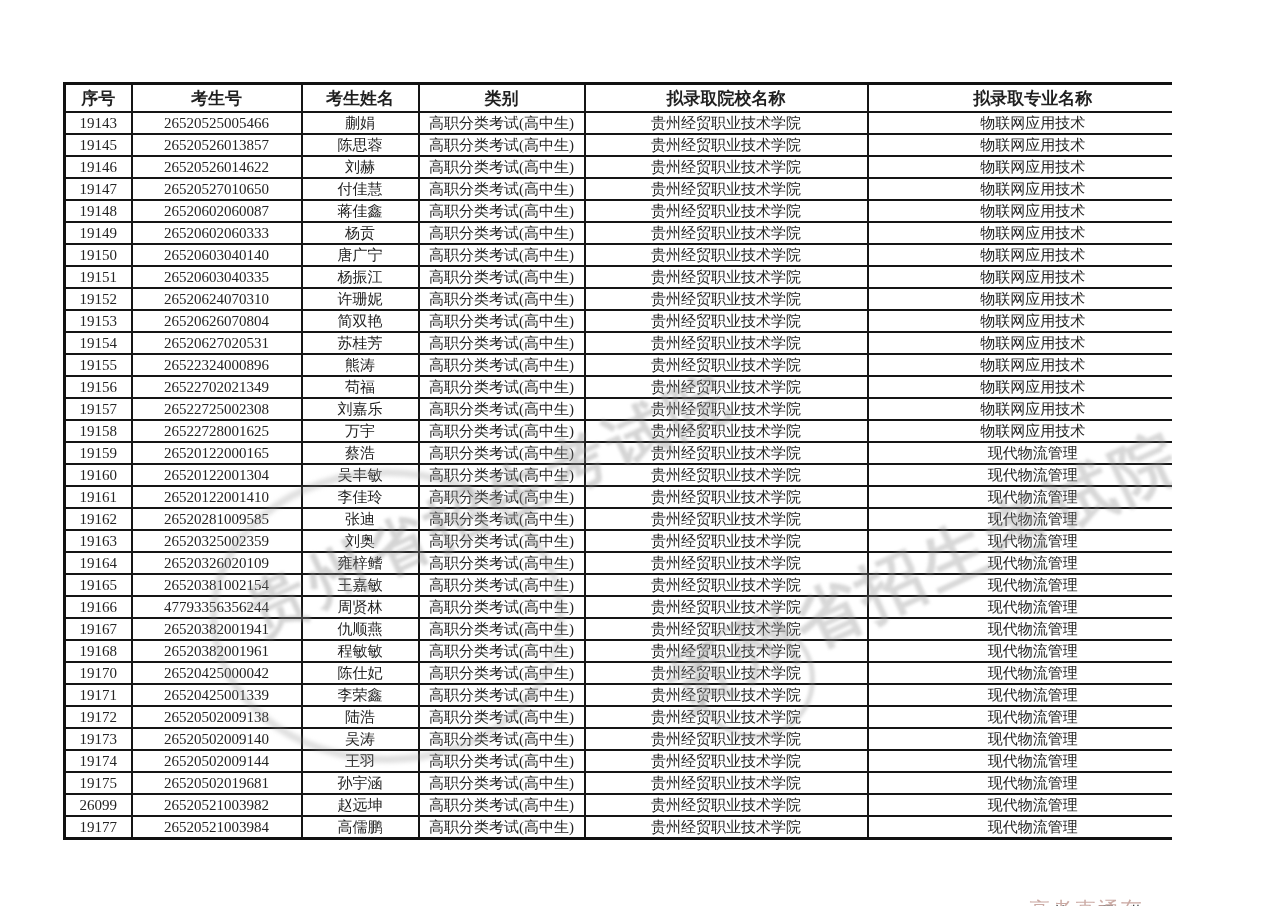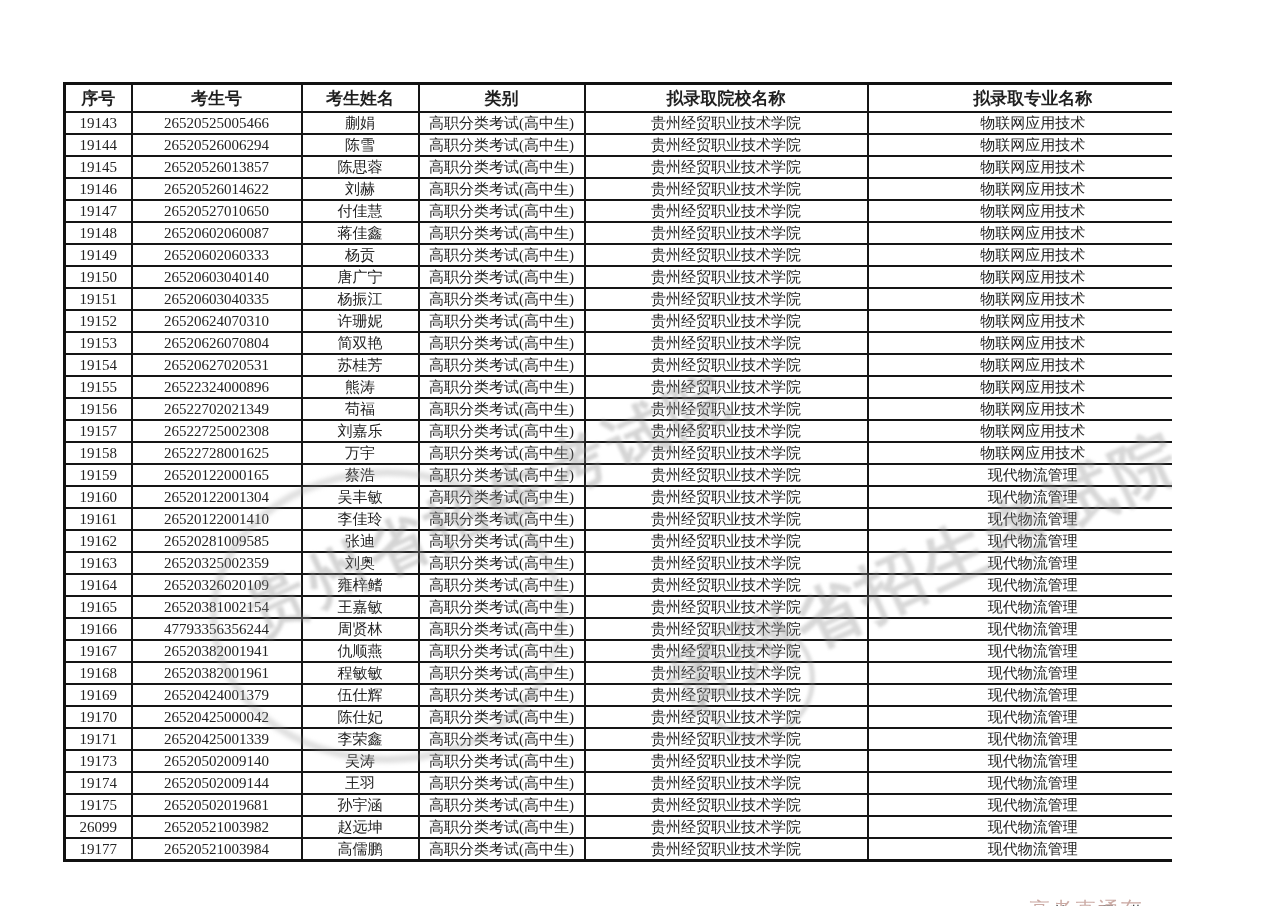--- a/index.html
+++ b/index.html
@@ -147,28 +147,20 @@
     <tbody id="tbody-rows">
         <tr>
           <td>19143</td>
           <td>26520525005466</td>
           <td>蒯娟</td>
           <td>高职分类考试(高中生)</td>
           <td>贵州经贸职业技术学院</td>
           <td>物联网应用技术</td>
         </tr>
         <tr>
-          <td>19144</td>
-          <td>26520526006294</td>
-          <td>陈雪</td>
-          <td>高职分类考试(高中生)</td>
-          <td>贵州经贸职业技术学院</td>
-          <td>物联网应用技术</td>
-        </tr>
-        <tr>
           <td>19145</td>
           <td>26520526013857</td>
           <td>陈思蓉</td>
           <td>高职分类考试(高中生)</td>
           <td>贵州经贸职业技术学院</td>
           <td>物联网应用技术</td>
         </tr>
         <tr>
           <td>19146</td>
           <td>26520526014622</td>
@@ -347,39 +339,39 @@
         </tr>
         <tr>
           <td>19168</td>
           <td>26520382001961</td>
           <td>程敏敏</td>
           <td>高职分类考试(高中生)</td>
           <td>贵州经贸职业技术学院</td>
           <td>现代物流管理</td>
         </tr>
         <tr>
-          <td>19169</td>
-          <td>26520424001379</td>
-          <td>伍仕辉</td>
-          <td>高职分类考试(高中生)</td>
-          <td>贵州经贸职业技术学院</td>
-          <td>现代物流管理</td>
-        </tr>
-        <tr>
           <td>19170</td>
           <td>26520425000042</td>
           <td>陈仕妃</td>
           <td>高职分类考试(高中生)</td>
           <td>贵州经贸职业技术学院</td>
           <td>现代物流管理</td>
         </tr>
         <tr>
           <td>19171</td>
           <td>26520425001339</td>
           <td>李荣鑫</td>
+          <td>高职分类考试(高中生)</td>
+          <td>贵州经贸职业技术学院</td>
+          <td>现代物流管理</td>
+        </tr>
+        <tr>
+          <td>19172</td>
+          <td>26520502009138</td>
+          <td>陆浩</td>
           <td>高职分类考试(高中生)</td>
           <td>贵州经贸职业技术学院</td>
           <td>现代物流管理</td>
         </tr>
         <tr>
           <td>19173</td>
           <td>26520502009140</td>
           <td>吴涛</td>
           <td>高职分类考试(高中生)</td>
           <td>贵州经贸职业技术学院</td>

